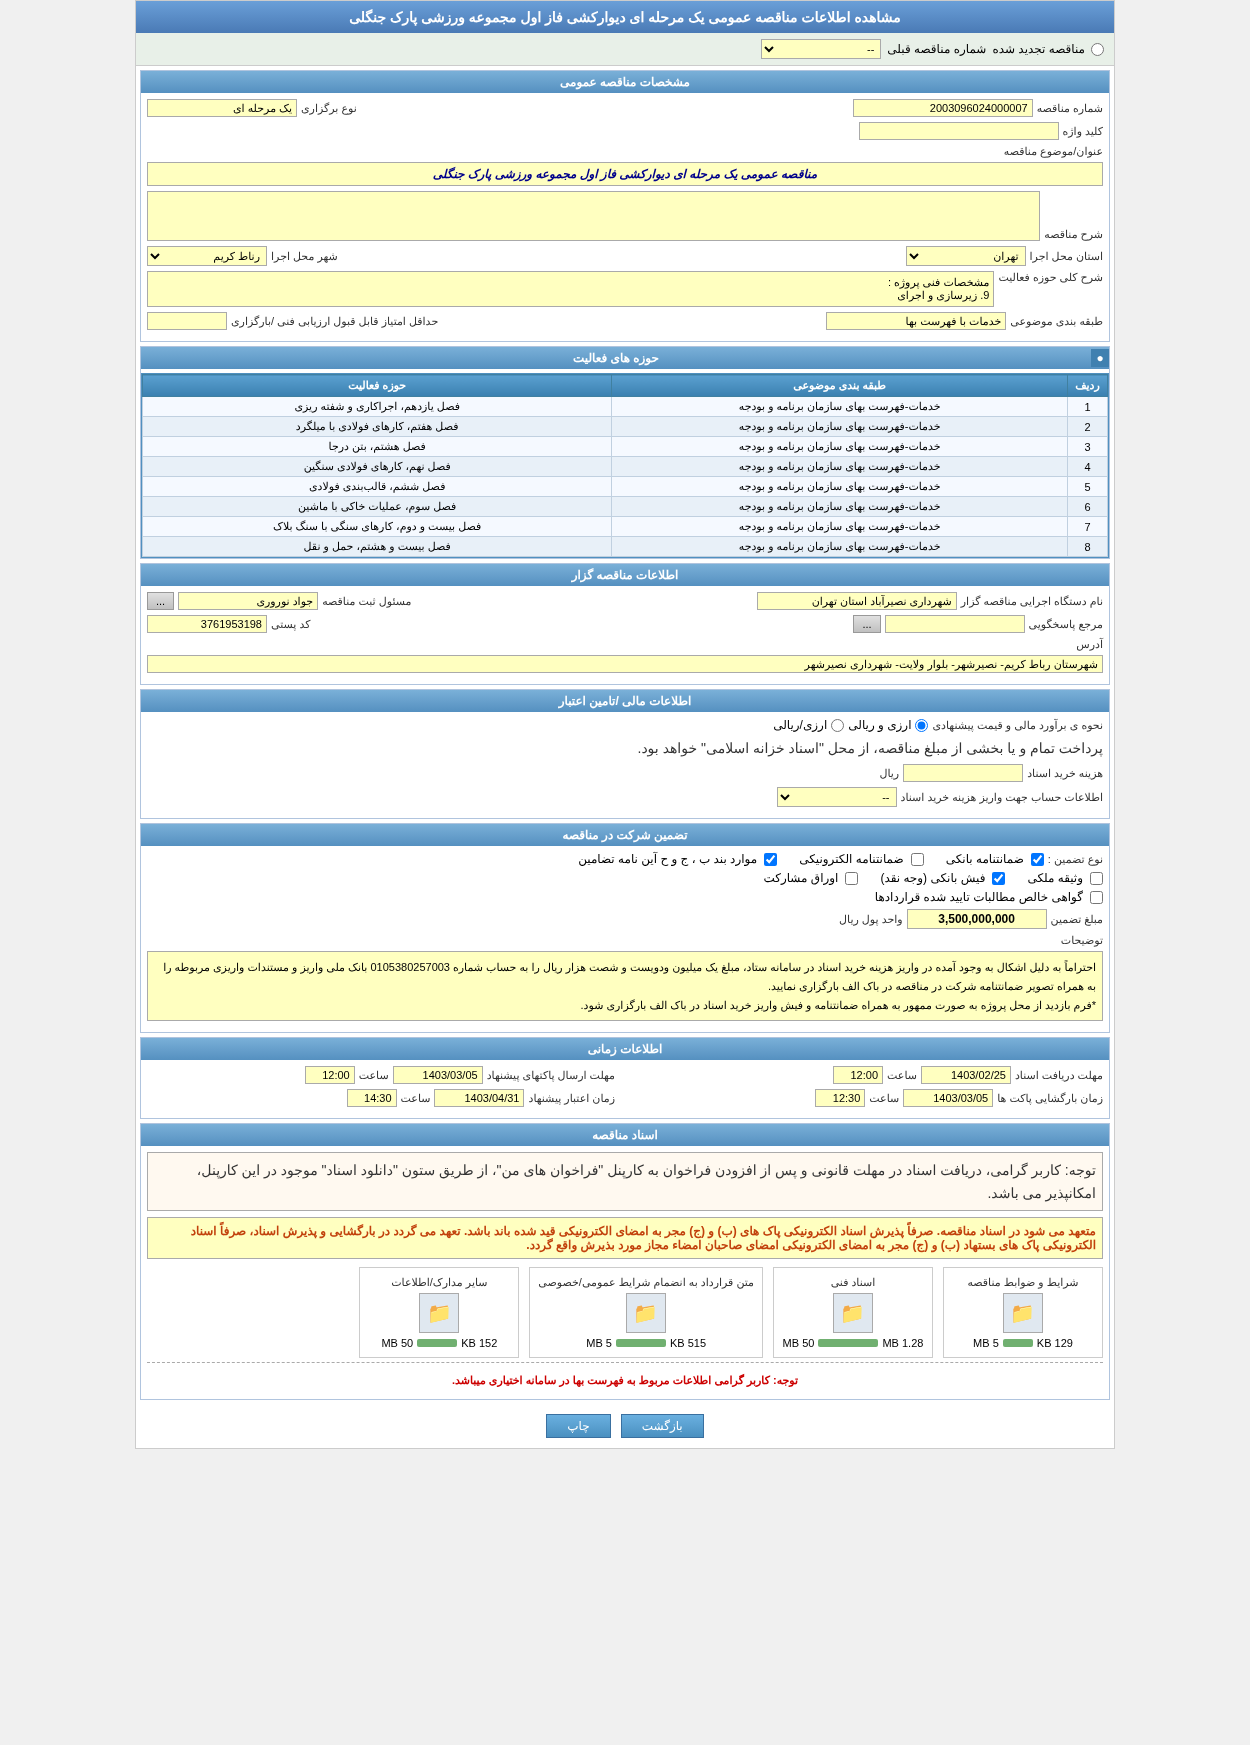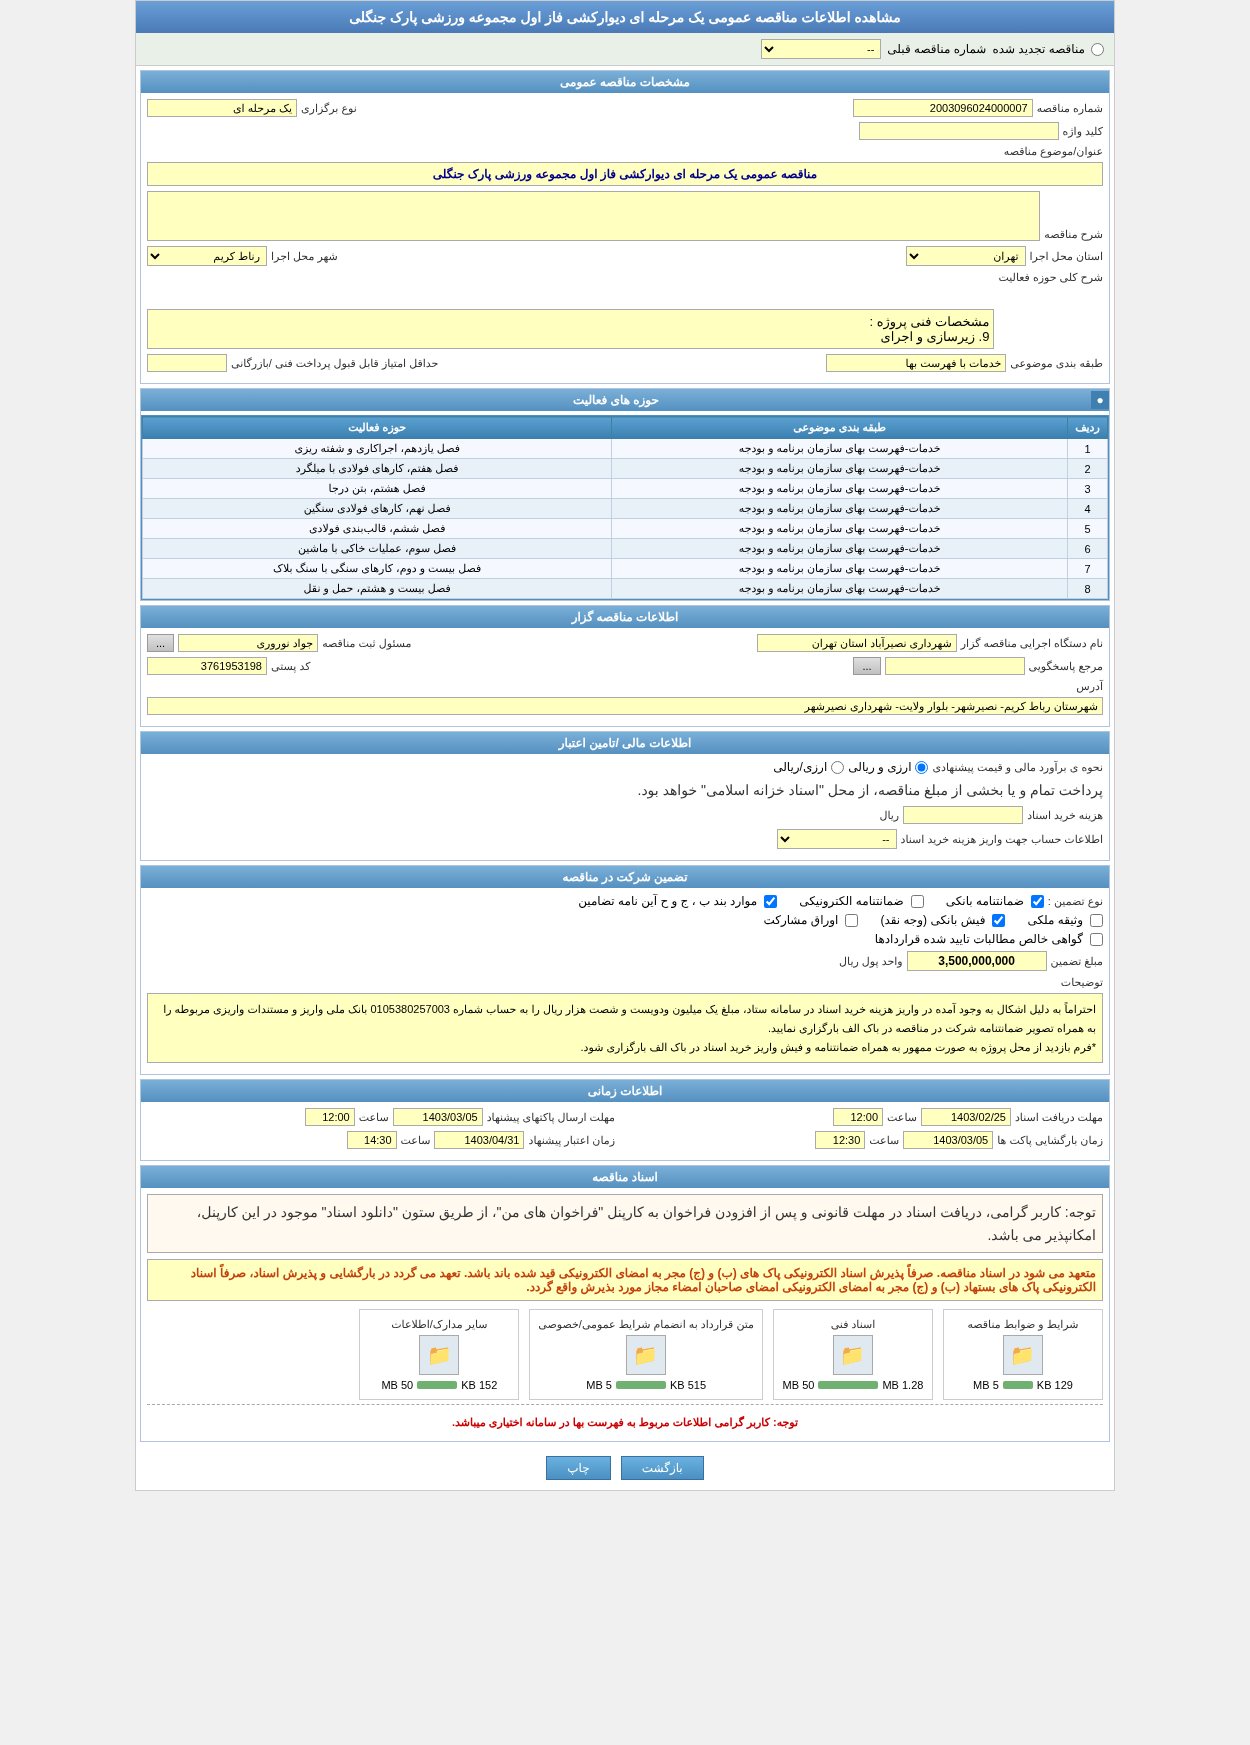--- a/index.html
+++ b/index.html
@@ -79,20 +79,21 @@
     
     .title-row {
       background: #ffffc0;
       border: 1px solid #aaa;
       padding: 4px 6px;
       color: #00008b;
       font-weight: bold;
       font-size: 12px;
       text-align: center;
       width: 100%;
+      font-style: italic;
     }
     
     .form-textarea {
       border: 1px solid #aaa;
       padding: 2px 4px;
       font-size: 11px;
       font-family: Tahoma, Arial, sans-serif;
       background: #ffffc0;
       resize: none;
     }
@@ -323,31 +324,31 @@
         </select>
         <span style="flex:1"></span>
         <span class="form-label">شهر محل اجرا</span>
         <select class="form-select" style="width:120px">
           <option>رناط کریم</option>
         </select>
       </div>
 
       <div class="form-row" style="align-items:flex-start;">
         <span class="form-label">شرح کلی حوزه فعالیت</span>
-        <div style="flex:1; border:1px solid #aaa; background:#ffffc0; padding:4px; font-size:13px;margin-top:38px;">
+        <div style="flex:1; border:1px solid #aaa; background:#ffffc0; padding:4px; font-size:11px;">
           <div>مشخصات فنی پروژه :</div>
           <div>9.  زیرسازی و اجرای</div>
         </div>
       </div>
 
       <div class="form-row">
         <span class="form-label">طبقه بندی موضوعی</span>
         <input class="form-input" value="خدمات با فهرست بها" style="width: 180px;">
         <span style="flex:1"></span>
-        <span class="form-label">حداقل امتیاز قابل قبول پرداخت فنی /بازرگانی</span>
+        <span class="form-label">حداقل امتیاز قابل قبول ارزیابی فنی /بارگزاری</span>
         <input class="form-input" style="width: 80px;">
       </div>
     </div>
   </div>
 
   <div class="section">
     <div style="display:flex; align-items:center; background:linear-gradient(to bottom, #7ab0d8, #5590c0);">
       <button class="expand-btn">●</button>
       <div style="flex:1; color:#fff; text-align:center; padding:4px; font-weight:bold;">حوزه های فعالیت</div>
     </div>

